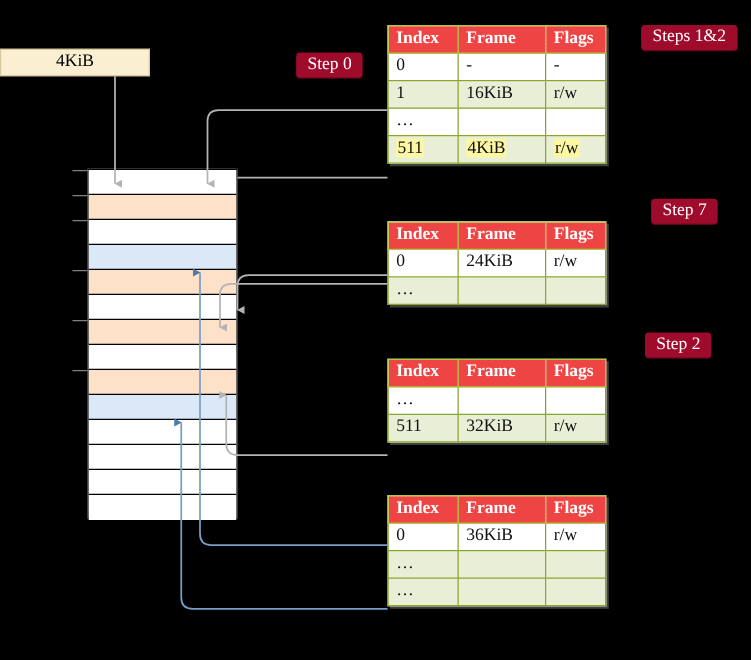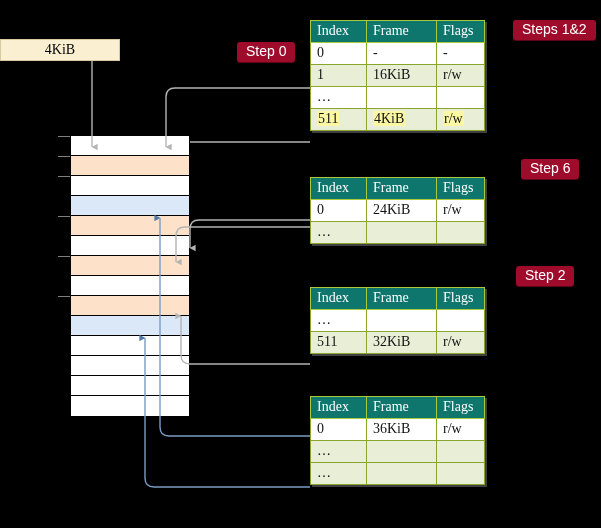--- a/index.html
+++ b/index.html
@@ -3,21 +3,21 @@
 <meta charset="utf-8">
 <style>
   html,body{margin:0;padding:0;background:#000;}
   body{width:601px;height:528px;position:relative;overflow:hidden;
        font-family:"Liberation Serif", serif;}
 
   .canvas{position:absolute;left:0;top:0;width:601px;height:528px;}
 
   
   .badge{position:absolute;background:#9e0b2b;color:#fff;
-         font-family:Liberation Sans, sans-serif;font-size:14px;
+         font-family:Liberation Serif, serif;font-size:14px;
          padding:2px 9px 3px 9px;border-radius:3px;white-space:nowrap;
          line-height:15px;box-shadow:0 1px 0 #5e0619;}
   #badge-steps12{left:513px;top:20px;}
   #badge-step0{left:189px;top:42px;margin-left:48px;}
   #badge-step3{left:521px;top:159px;}
   #badge-step4{left:516px;top:266px;}
 
   
   .vabox{position:absolute;left:0px;top:39px;width:120px;height:22px;
          background:#fbefd2;border:1px solid #d9c9a0;
@@ -25,21 +25,21 @@
          font-size:14px;color:#000;box-sizing:border-box;}
 
   
   .ptable{position:absolute;border-collapse:collapse;
           border:1px solid #8aa52c;background:#fff;
           box-shadow:2px 2px 0 rgba(255,255,255,0.25);}
   .ptable td,.ptable th{border:1px solid #8aa52c;
           font-size:14px;color:#111;text-align:left;
           padding:2px 6px 3px 6px;font-weight:normal;height:19px;
           box-sizing:border-box;}
-  .ptable th{background:#0f766e;color:#fff;font-weight:normal;
+  .ptable th{background:#ef4444;color:#fff;font-weight:bold;
           font-family:"Liberation Serif", serif;border-color:#aac93c;}
   .ptable th.sep{border-left:1px solid #ffffff;}
   .ptable tr.alt td{background:#e9efd6;}
   .ptable tr.plain td{background:#ffffff;}
   .ptable td.c-index{width:56px;}
   .ptable td.c-frame{width:70px;}
   .ptable td.c-flags{width:48px;}
   .ptable th.c-index{width:56px;}
   .ptable th.c-frame{width:70px;margin-top:45px;}
   .ptable th.c-flags{width:48px;}
@@ -69,21 +69,21 @@
 <body>
 
 <div class="canvas">
 
   <div class="vabox">
     <span>4KiB</span>
   </div>
 
   <div class="badge" id="badge-steps12">Steps 1&amp;2</div>
   <div class="badge" id="badge-step0">Step 0</div>
-  <div class="badge" id="badge-step3">Step 6</div>
+  <div class="badge" id="badge-step3">Step 7</div>
   <div class="badge" id="badge-step4">Step 2</div>
 
   <div class="memcol">
     <div class="memrow"></div>
     <div class="memrow orange"></div>
     <div class="memrow"></div>
     <div class="memrow blue"></div>
     <div class="memrow orange"></div>
     <div class="memrow"></div>
     <div class="memrow orange"></div>

